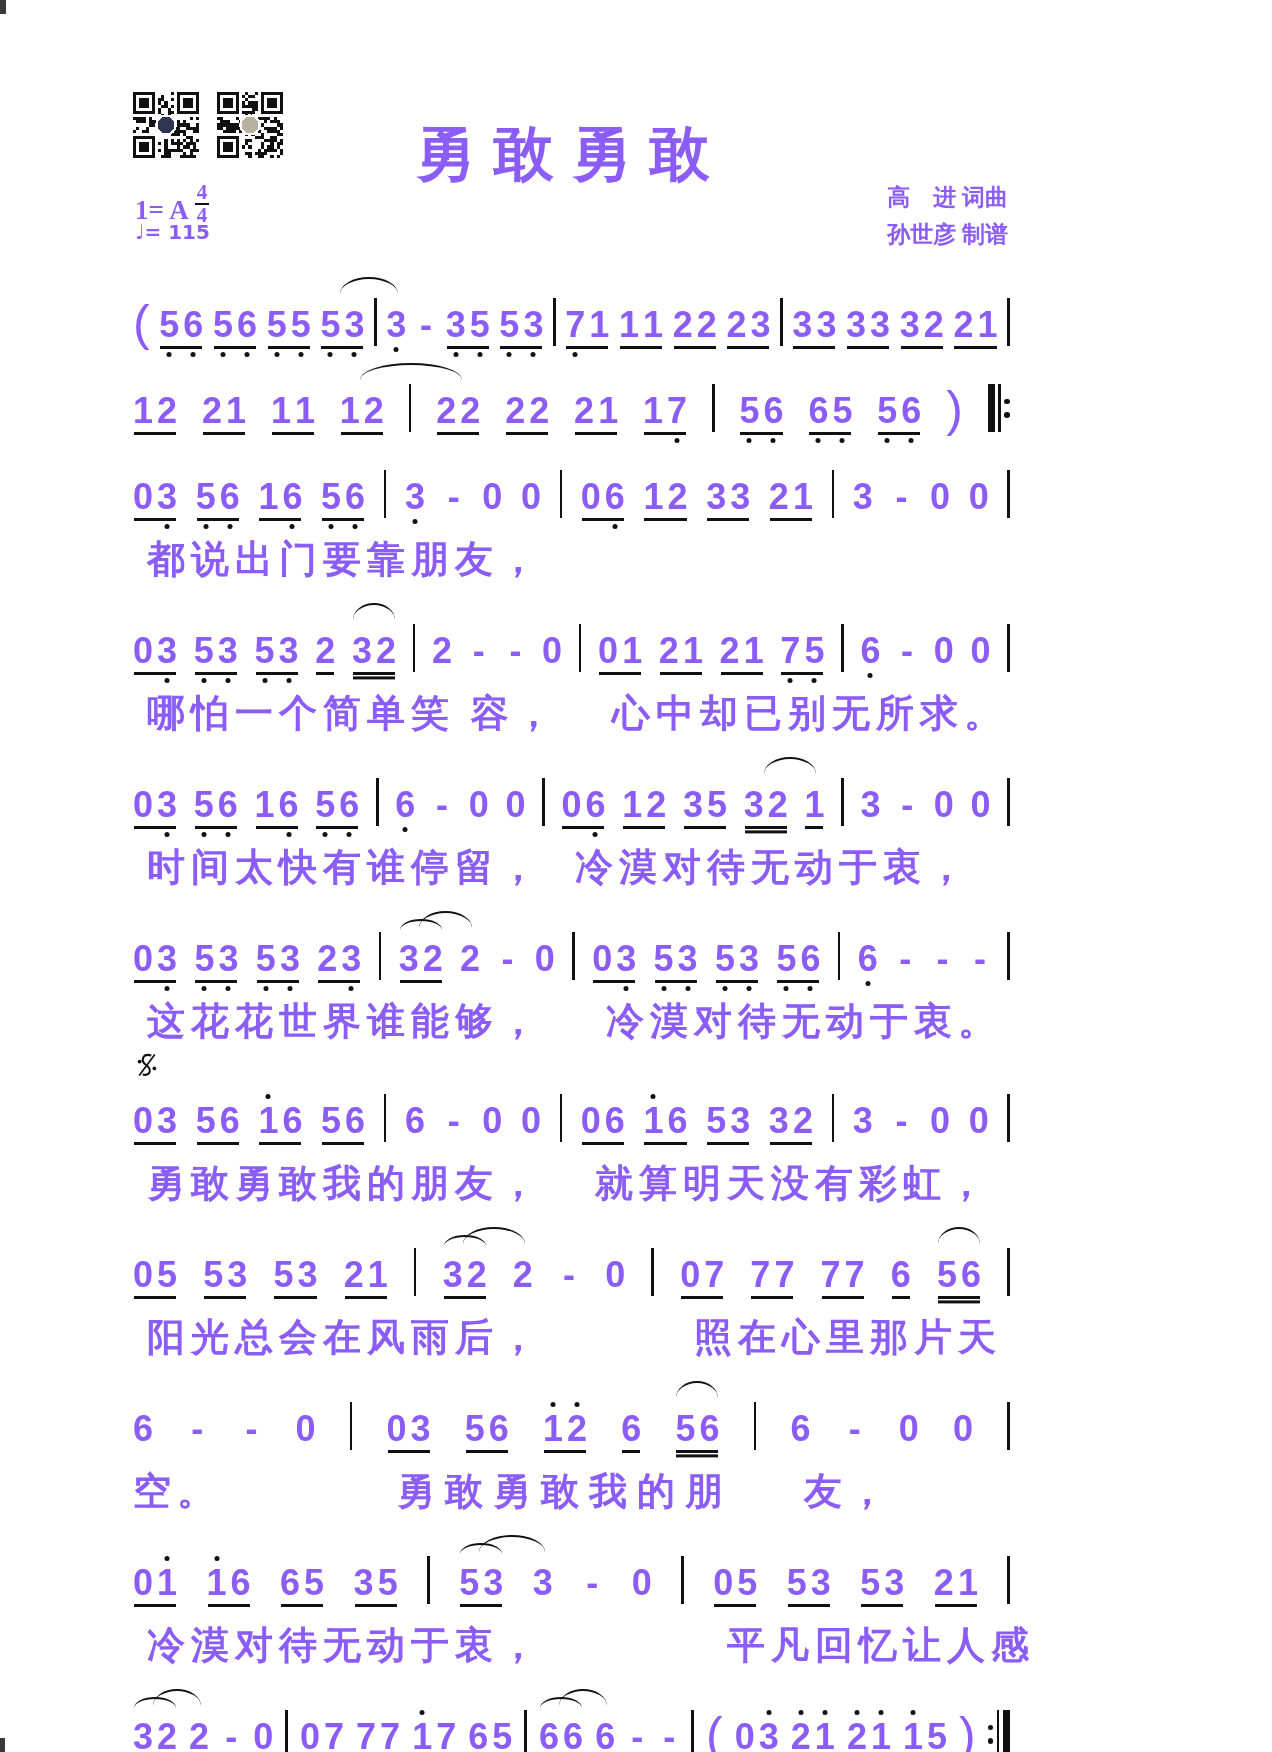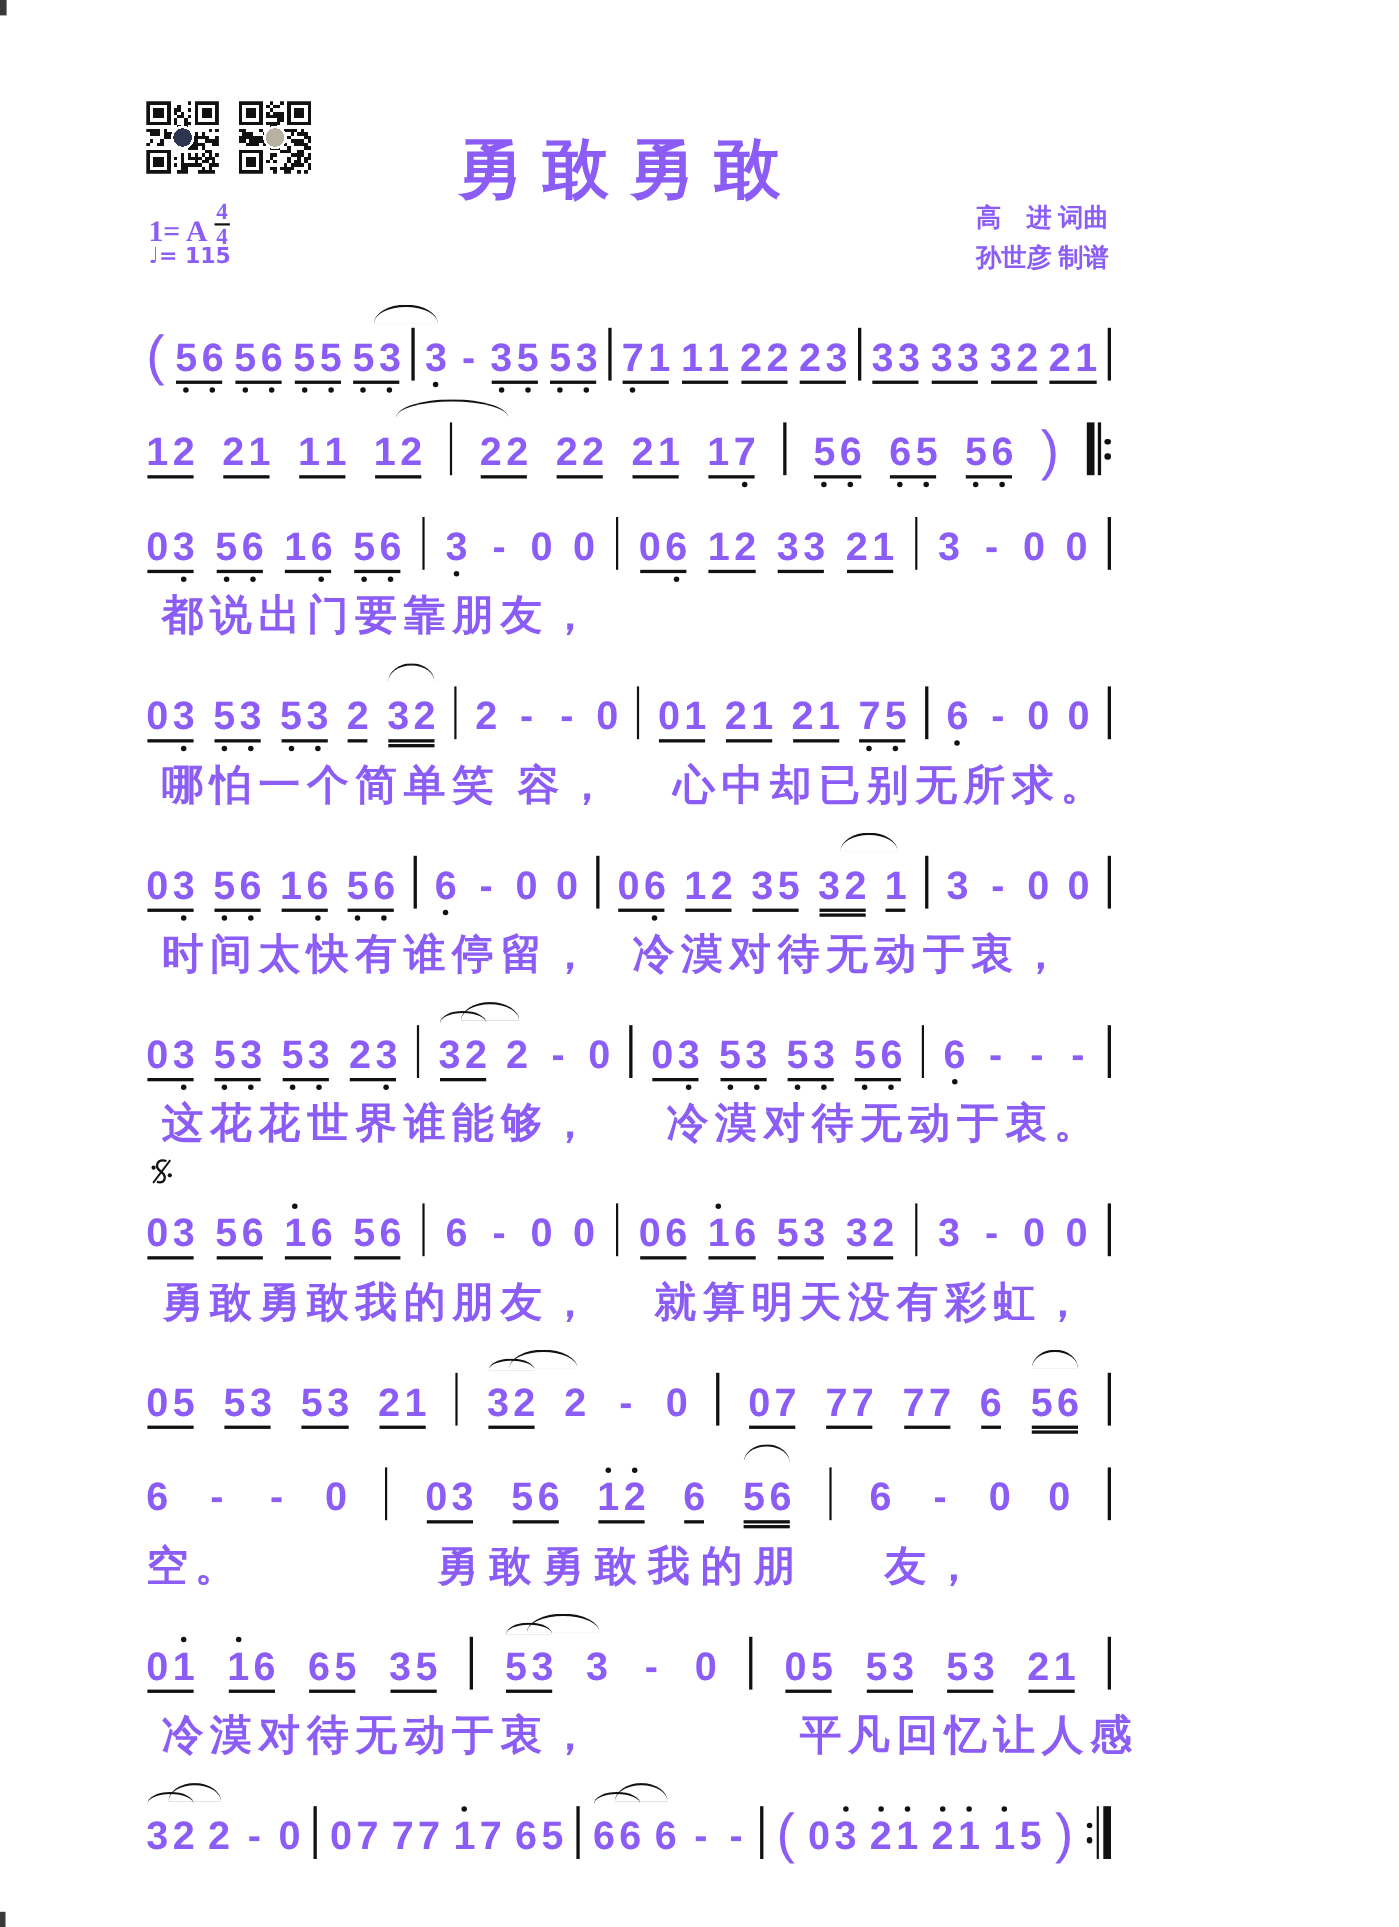--- a/index.html
+++ b/index.html
@@ -932,20 +932,24 @@
           <span class="tok">
             <span class="ch">5</span>
             <span class="ch">6</span>
             <span class="ul u2"></span>
           </span>
           <div class="bar"></div>
           <div class="arc" style="left: 329.8px; width: 62.2px;"></div>
           <div class="arc l1" style="left: 311px; width: 42px;"></div>
           <div class="arc" style="left: 805px; width: 42px;"></div>
         </div>
+        <div class="lyric-row">
+          <span class="lyric" style="left: 14px;">阳光总会在风雨后，</span>
+          <span class="lyric" style="left: 561px;">照在心里那片天</span>
+        </div>
         <div class="note-row">
           <span class="tok">
             <span class="ch">6</span>
           </span>
           <span class="dash">-</span>
           <span class="dash">-</span>
           <span class="tok">
             <span class="ch">0</span>
           </span>
           <div class="bar"></div>

